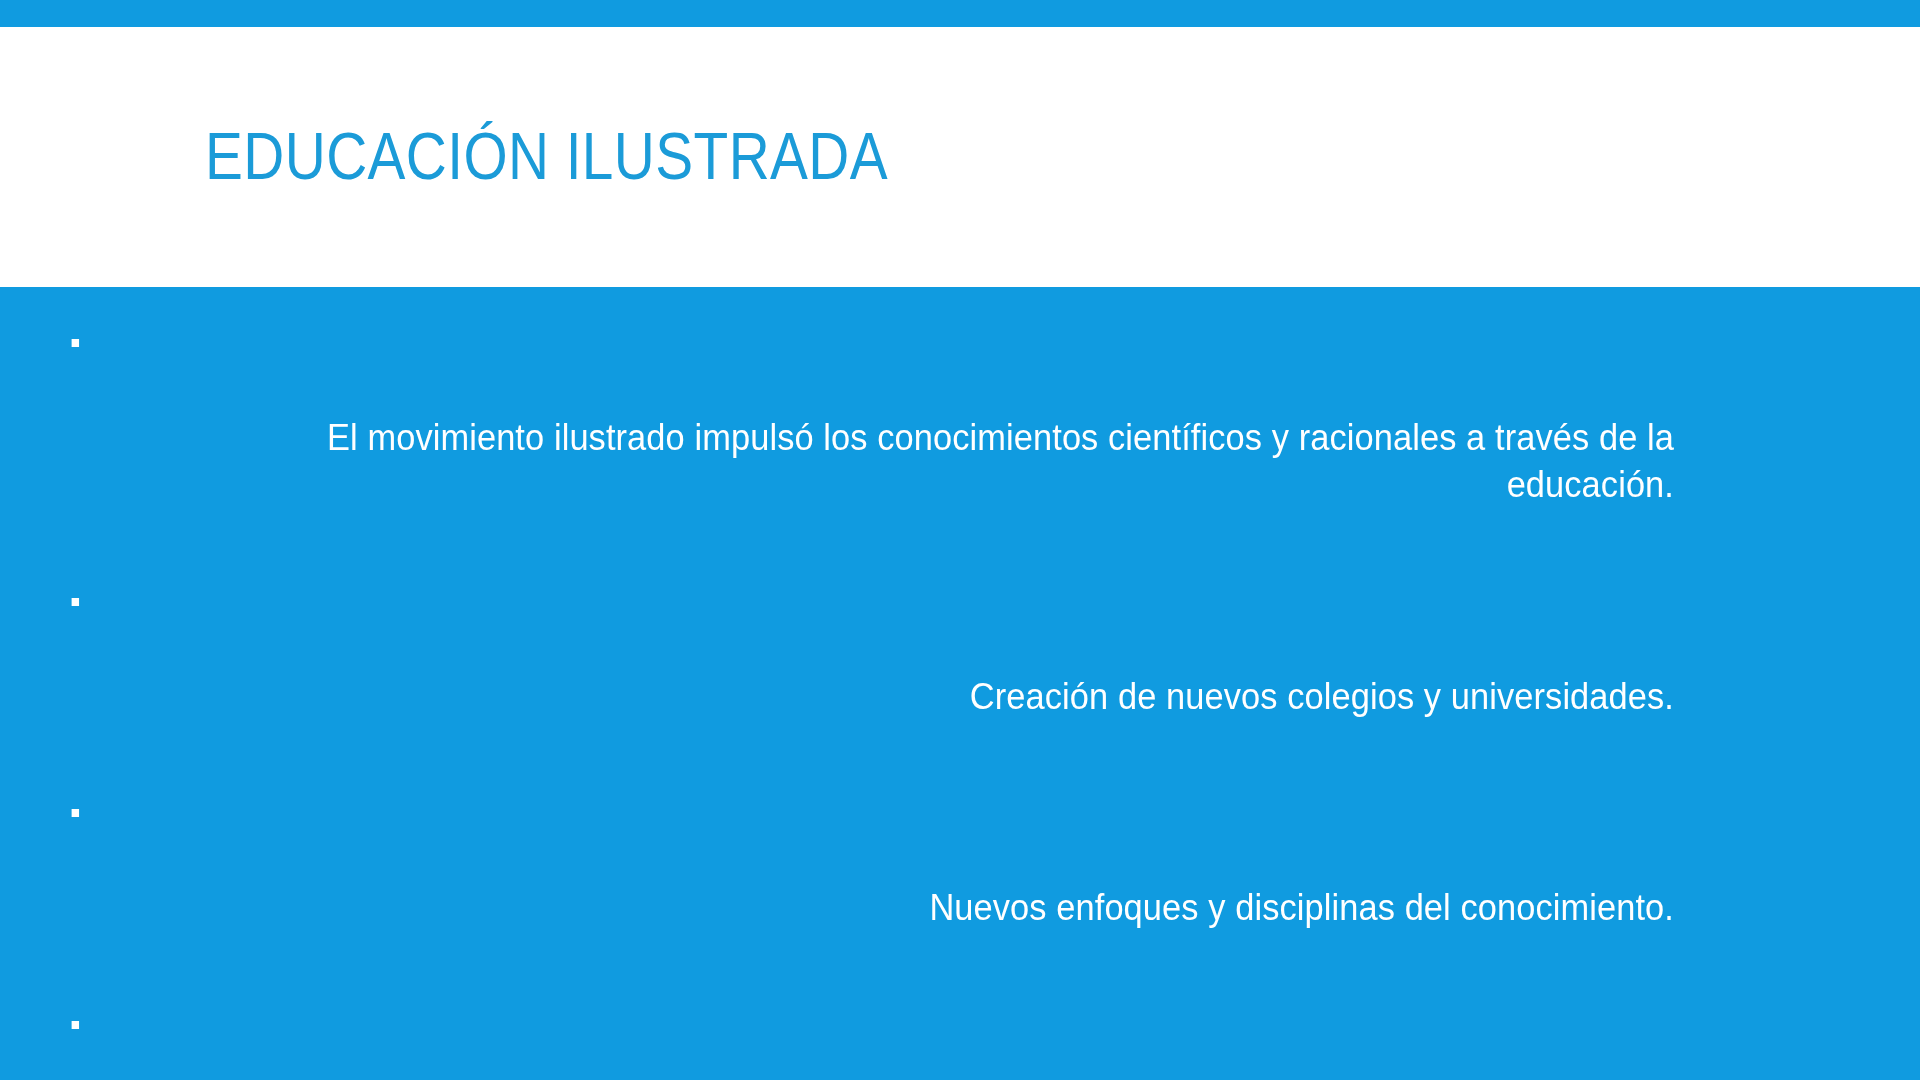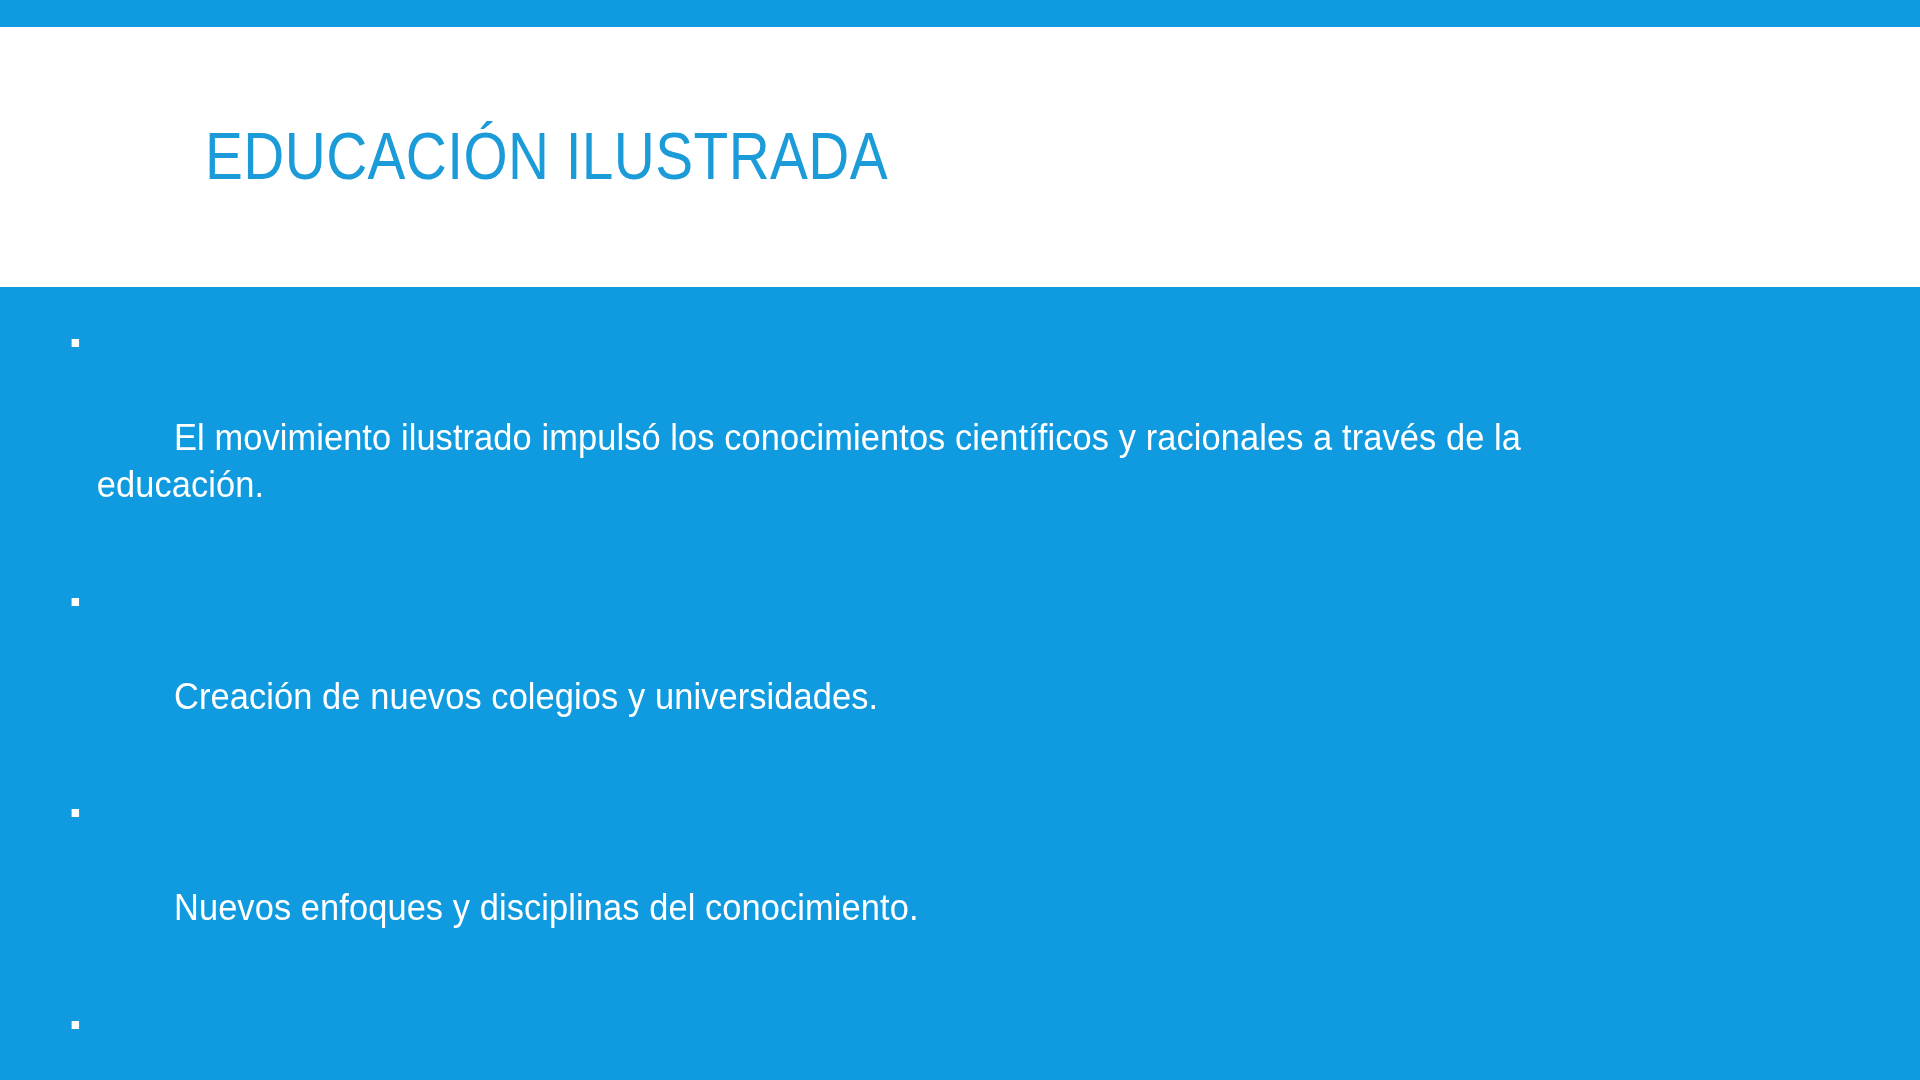--- a/index.html
+++ b/index.html
@@ -58,20 +58,21 @@
   }
 
   
   .content-band {
     position: absolute;
     top: 287px;
     left: 0;
     width: 1920px;
     height: 793px;
     background: #109BE0;
+    text-align: right;
   }
 
   .bullet-list {
     position: absolute;
     top: 0;
     left: 0;
     width: 1920px;
     padding: 0;
     margin: 0;
     list-style: none;

